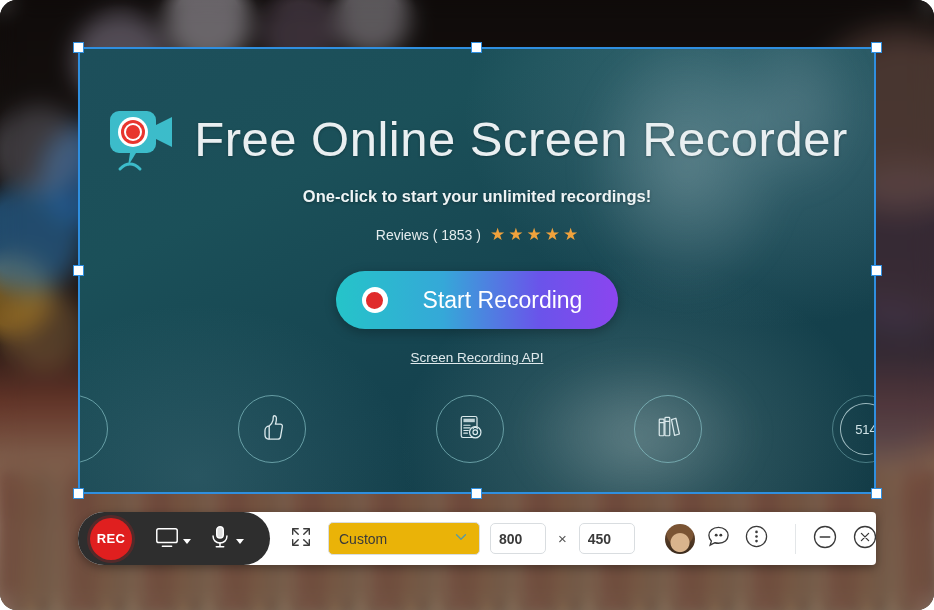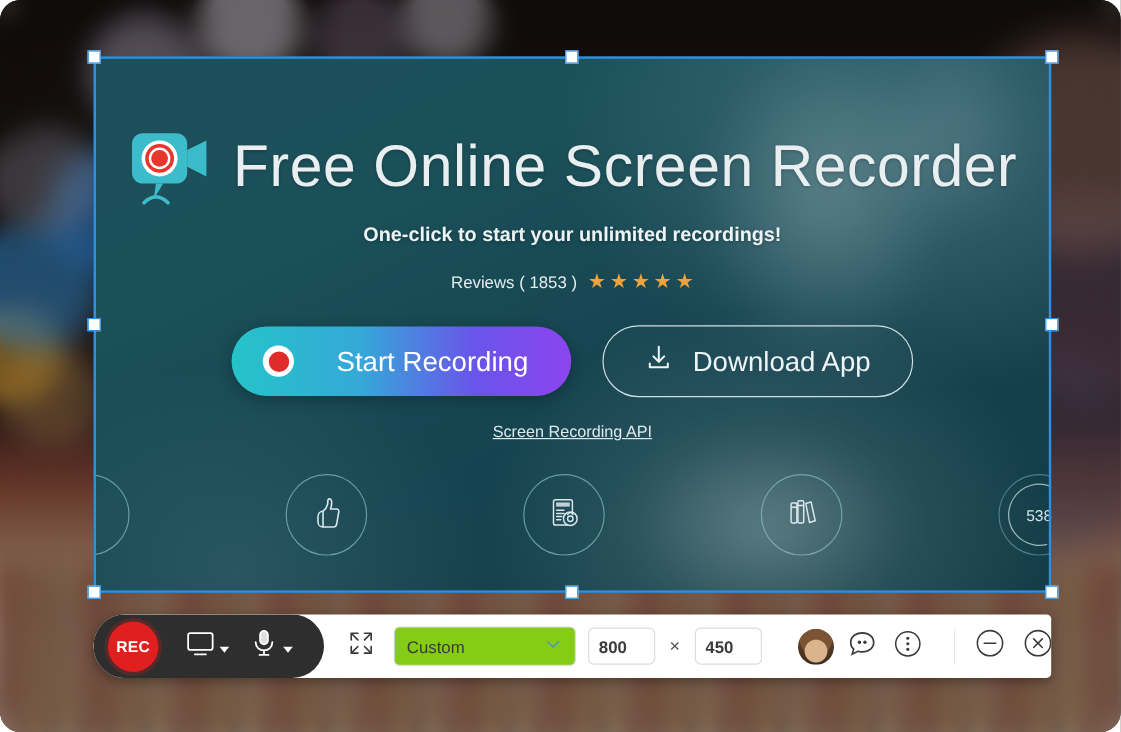--- a/index.html
+++ b/index.html
@@ -223,21 +223,21 @@
     gap: 10px;
     color: #3c3c3c;
   }
   .expand-btn { width: 34px; height: 34px; display: flex; align-items: center; justify-content: center; cursor: pointer; }
 
   .sel-select {
     display: flex; align-items: center; justify-content: space-between;
     width: 130px; height: 31px; padding: 0 10px;
     border: 1px solid #d9dde0; border-radius: 5px;
     font-size: 14px; color: #3a3a3a; cursor: pointer;
-    background: #84cc16;
+    background: #eab308;
   }
   .num-input {
     width: 56px; height: 31px; padding: 0 8px;
     border: 1px solid #d9dde0; border-radius: 5px;
     font-size: 14px; color: #3a3a3a; font-family: "Liberation Sans", sans-serif;
     background: #fff; box-sizing: border-box; font-weight: bold;
   }
   .times { color: #555; font-size: 15px; padding: 0 2px; }
 
   .avatar {
@@ -301,30 +301,20 @@
         </span>
       </div>
 
       <div class="cta-row">
         <div class="btn-start">
           <span class="rec-dot">
               <i></i>
             </span>
           <span>Start Recording</span>
         </div>
-        <div class="btn-download">
-          <span>
-            <svg viewBox="0 0 24 24" width="24" height="24" fill="none" stroke="#eef5f6" stroke-width="1.7" stroke-linecap="round" stroke-linejoin="round">
-              <path d="M12 3 L12 15"></path>
-                <path d="M7.5 11 L12 15.5 L16.5 11"></path>
-              <path d="M4.5 17 L4.5 20 L19.5 20 L19.5 17"></path>
-            </svg>
-          </span>
-          <span>Download App</span>
-        </div>
       </div>
 
       <a class="api-link">Screen Recording API</a>
     </div>
 
     <div class="feature-row">
 
       <div class="feature" style="margin-left:-40px"></div>
 
       <div class="feature">
@@ -354,21 +344,21 @@
           <svg viewBox="0 0 32 32" width="28" height="28" fill="none" stroke="#dbe9ec" stroke-width="1.4" stroke-linejoin="round">
             <rect x="6" y="7" width="5.5" height="19" rx="1"></rect>
             <rect x="12.5" y="5" width="5.5" height="21" rx="1"></rect>
             <path d="M20 7.5 L25 6 L29 24 L23.5 25.6 Z"></path>
             <path d="M6 11 H11.5 M12.5 9.5 H18"></path>
           </svg>
         </span>
       </div>
 
       <div class="feature counter" style="margin-right:-26px">
-        <span>538</span>
+        <span>514</span>
       </div>
     </div>
   </div>
 
   <div class="sel-frame"></div>
 
   <div class="handle" style="left:73px;  top:42px;"></div>
   <div class="handle" style="left:471px; top:42px;"></div>
   <div class="handle" style="left:871px; top:42px;"></div>
   <div class="handle" style="left:73px;  top:265px;"></div>

